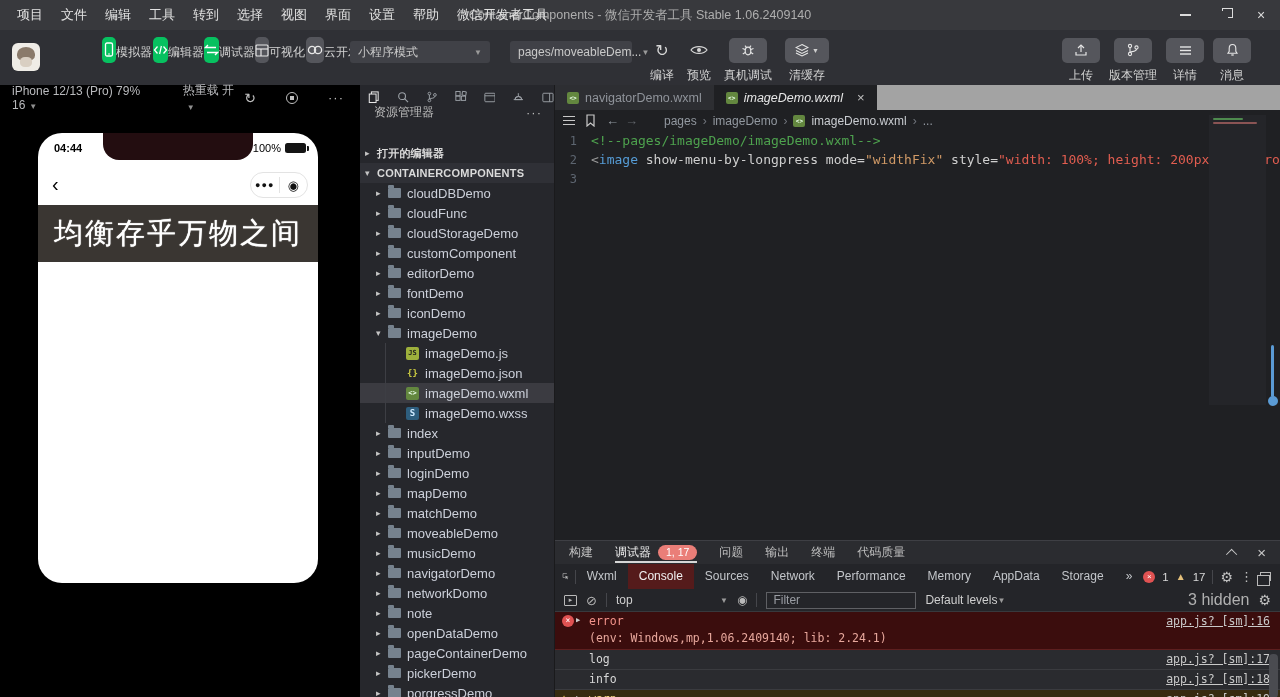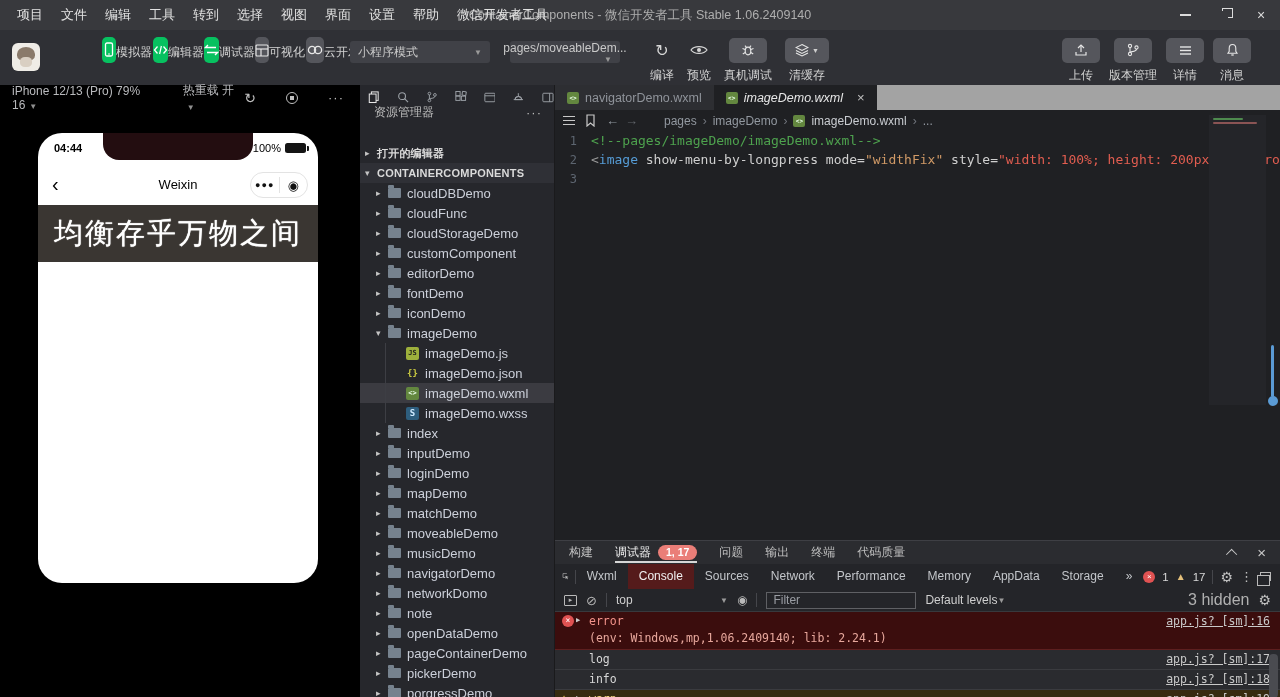--- a/index.html
+++ b/index.html
@@ -29,21 +29,21 @@
 .modes { position:absolute; left:102px; top:7px; display:flex; gap:9px; }
 .mode { display:flex; flex-direction:row; align-items:center; width:42px; cursor:pointer; }
 .mode-ico { width:36px; height:26px; border-radius:5px; display:flex; align-items:center; justify-content:center; }
 .mode-ico.green { background:#07c160; }
 .mode-ico.gray { background:#55565c; }
 .tb-label { margin-top:4px; font-size:12px; color:#d2d2d2; white-space:nowrap; }
 .dd { position:absolute; top:11px; height:22px; background:#404147; border-radius:3px; display:flex;
   align-items:center; padding:0 8px; color:#c9c9c9; font-size:12px; cursor:pointer; }
 .dd .caret { margin-left:auto; color:#9a9a9a; font-size:8px; }
 .dd-scene { left:350px; width:140px; }
-.dd-page { left:510px; width:110px;flex-direction:column; }
+.dd-page { left:510px; width:122px; }
 .actions { position:absolute; left:650px; top:7px; display:flex; gap:13px; }
 .act { display:flex; flex-direction:column; align-items:center; cursor:pointer; }
 .act-ico { height:26px; display:flex; align-items:center; justify-content:center; color:#d6d6d6; }
 .act-btn { width:38px; height:25px; background:#55565c; border-radius:5px; }
 .right-actions { position:absolute; left:1062px; top:7px; display:flex; gap:9px; }
 .glyph15 { font-size:16px; color:#d6d6d6; }
 
 
 .sim { position:absolute; left:0; top:85px; width:360px; height:612px; background:#000; }
 .sim-head { position:absolute; left:0; top:0; width:100%; height:25px; display:flex; align-items:center;
@@ -135,21 +135,21 @@
 .vslider::after { content:''; position:absolute; bottom:-9px; left:-3.5px; width:10px; height:10px; border-radius:50%; background:#5b9bd5; }
 
 
 .panel { position:absolute; left:555px; top:540px; width:725px; height:157px; background:#242529; border-top:1px solid #3e3f44; }
 .panel-head { position:absolute; left:0; top:0; width:100%; height:23px; background:#2b2c30; display:flex; align-items:center; }
 .ptab { font-size:12px; color:#bfbfbf; margin-left:22px; cursor:pointer; position:relative; line-height:23px;
   display:flex; align-items:center; gap:7px; }
 .ptab:first-child { margin-left:14px; }
 .ptab.active { color:#ececec; }
 .ptab.active::after { content:''; position:absolute; left:0; bottom:1px; width:100%; height:2px; background:#d7d7d7; }
-.pbadge { background:#ea7e78; color:#fff; font-size:10.5px; border-radius:9px; padding:1px 8px; line-height:13px;font-weight:bold; }
+.pbadge { background:#ea7e78; color:#fff; font-size:10.5px; border-radius:9px; padding:1px 8px; line-height:13px; }
 .panel-head-right { margin-left:auto; display:flex; align-items:center; gap:20px; margin-right:14px; }
 .chev-up { width:8px; height:8px; border-left:1.6px solid #c8c8c8; border-top:1.6px solid #c8c8c8;
   transform:rotate(45deg) translateY(2px); cursor:pointer; }
 .panel-x { color:#c8c8c8; font-size:15px; cursor:pointer; line-height:14px; }
 
 .dt-tabs { position:absolute; left:0; top:23px; width:100%; height:25px; display:flex; align-items:center; background:#242529; }
 .dt-inspect { margin:0 6px 0 7px; cursor:pointer; }
 .vdiv { width:1px; height:14px; background:#45464b; }
 .dt-tab { font-size:12px; color:#c3c6ca; padding:0 11px; line-height:25px; cursor:pointer; white-space:nowrap; }
 .dt-tab.active { background:#551b1b; color:#f0f0f0; }
@@ -399,21 +399,20 @@
       <div class="p-status">
         <span class="p-time">04:44</span>
         <span class="p-batt-wrap">
           <span class="p-batt-txt">100%</span>
           <span class="bat"></span>
         </span>
       </div>
       <div class="notch"></div>
       <div class="p-nav">
         <span class="p-back">‹</span>
-        <span class="p-title">Weixin</span>
         <span class="capsule">
           <span class="cap-dots">●●●</span>
           <span class="cap-div"></span>
           <span class="cap-target">◉</span>
         </span>
       </div>
       <div class="p-image">
         <span class="callig">均衡存乎万物之间</span>
       </div>
     </div>

